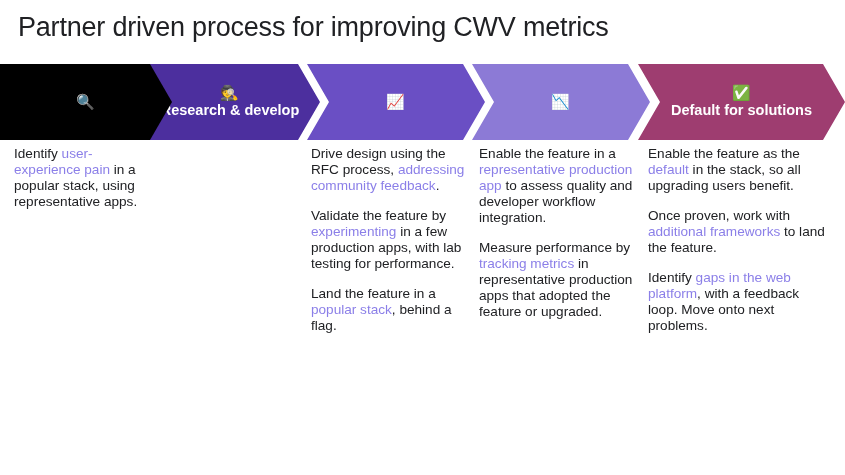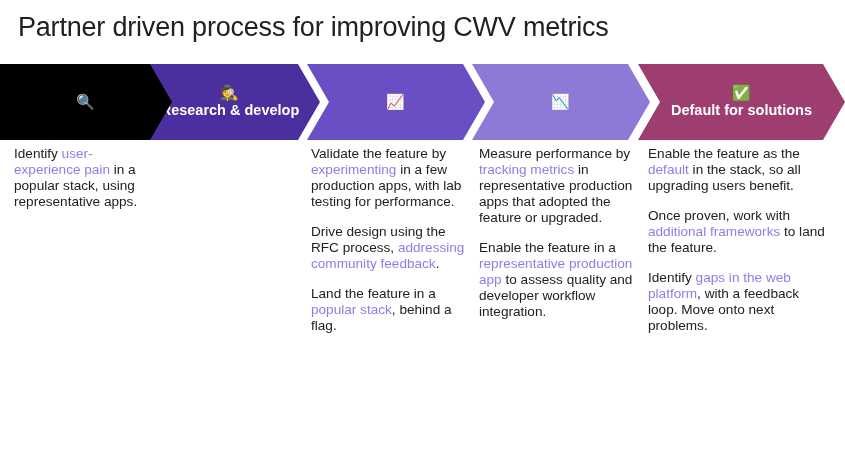--- a/index.html
+++ b/index.html
@@ -112,27 +112,27 @@
         <div class="chev-emoji">✅</div>
         <div class="chev-label">Default for solutions</div>
       </div>
     </div>
 
   <div class="columns">
       <div class="col" style="left: 14px; width: 132px;">
         <p><span>Identify </span><span class="hl">user-experience pain</span><span> in a popular stack, using representative apps.</span></p>
       </div>
       <div class="col" style="left: 311px; width: 158px;">
+        <p><span>Drive design using the RFC process, </span><span class="hl">addressing community feedback</span><span>.</span></p>
         <p><span>Validate the feature by </span><span class="hl">experimenting</span><span> in a few production apps, with lab testing for performance.</span></p>
-        <p><span>Drive design using the RFC process, </span><span class="hl">addressing community feedback</span><span>.</span></p>
         <p><span>Land the feature in a </span><span class="hl">popular stack</span><span>, behind a flag.</span></p>
       </div>
       <div class="col" style="left: 479px; width: 156px;">
+        <p><span>Enable the feature in a </span><span class="hl">representative production app</span><span> to assess quality and developer workflow integration.</span></p>
         <p><span>Measure performance by </span><span class="hl">tracking metrics</span><span> in representative production apps that adopted the feature or upgraded.</span></p>
-        <p><span>Enable the feature in a </span><span class="hl">representative production app</span><span> to assess quality and developer workflow integration.</span></p>
       </div>
       <div class="col" style="left: 648px; width: 182px;">
         <p><span>Enable the feature as the </span><span class="hl">default</span><span> in the stack, so all upgrading users benefit.</span></p>
         <p><span>Once proven, work with </span><span class="hl">additional frameworks</span><span> to land the feature.</span></p>
         <p><span>Identify </span><span class="hl">gaps in the web platform</span><span>, with a feedback loop. Move onto next problems.</span></p>
       </div>
     </div>
 
 </div>
 

